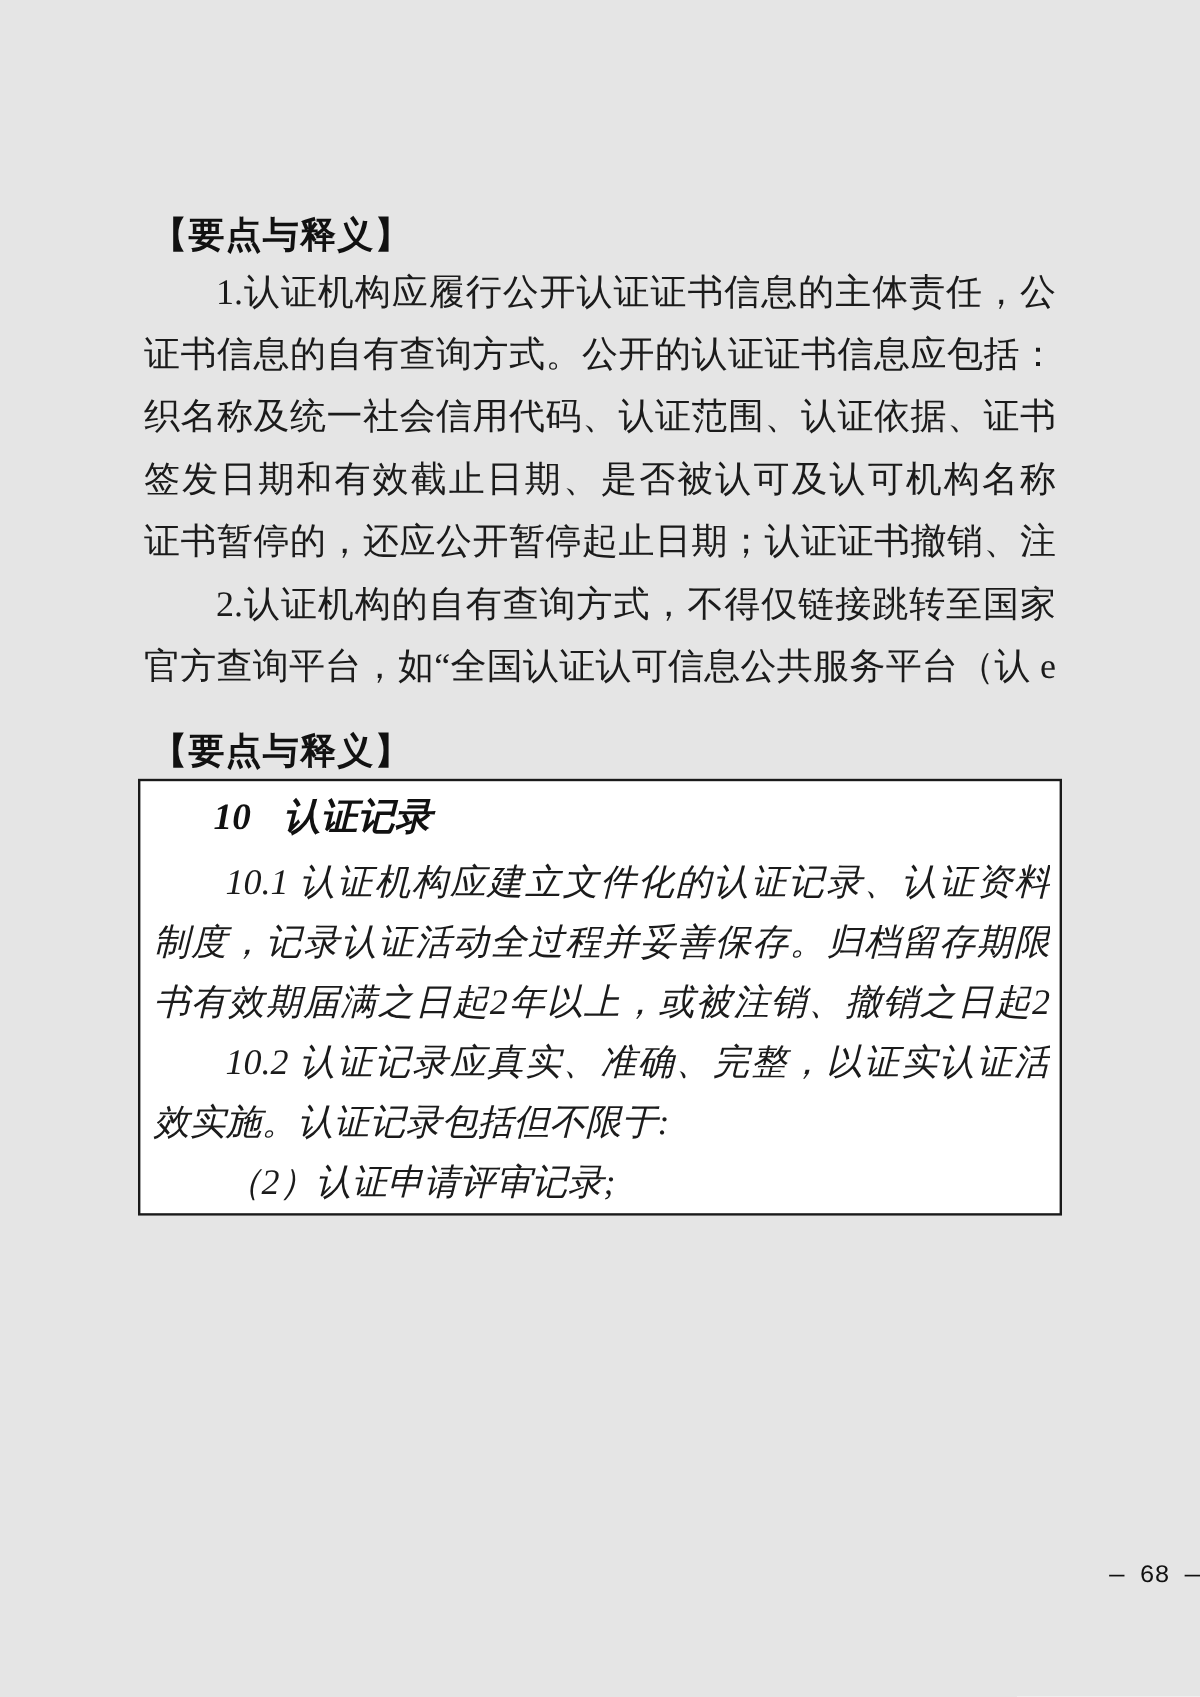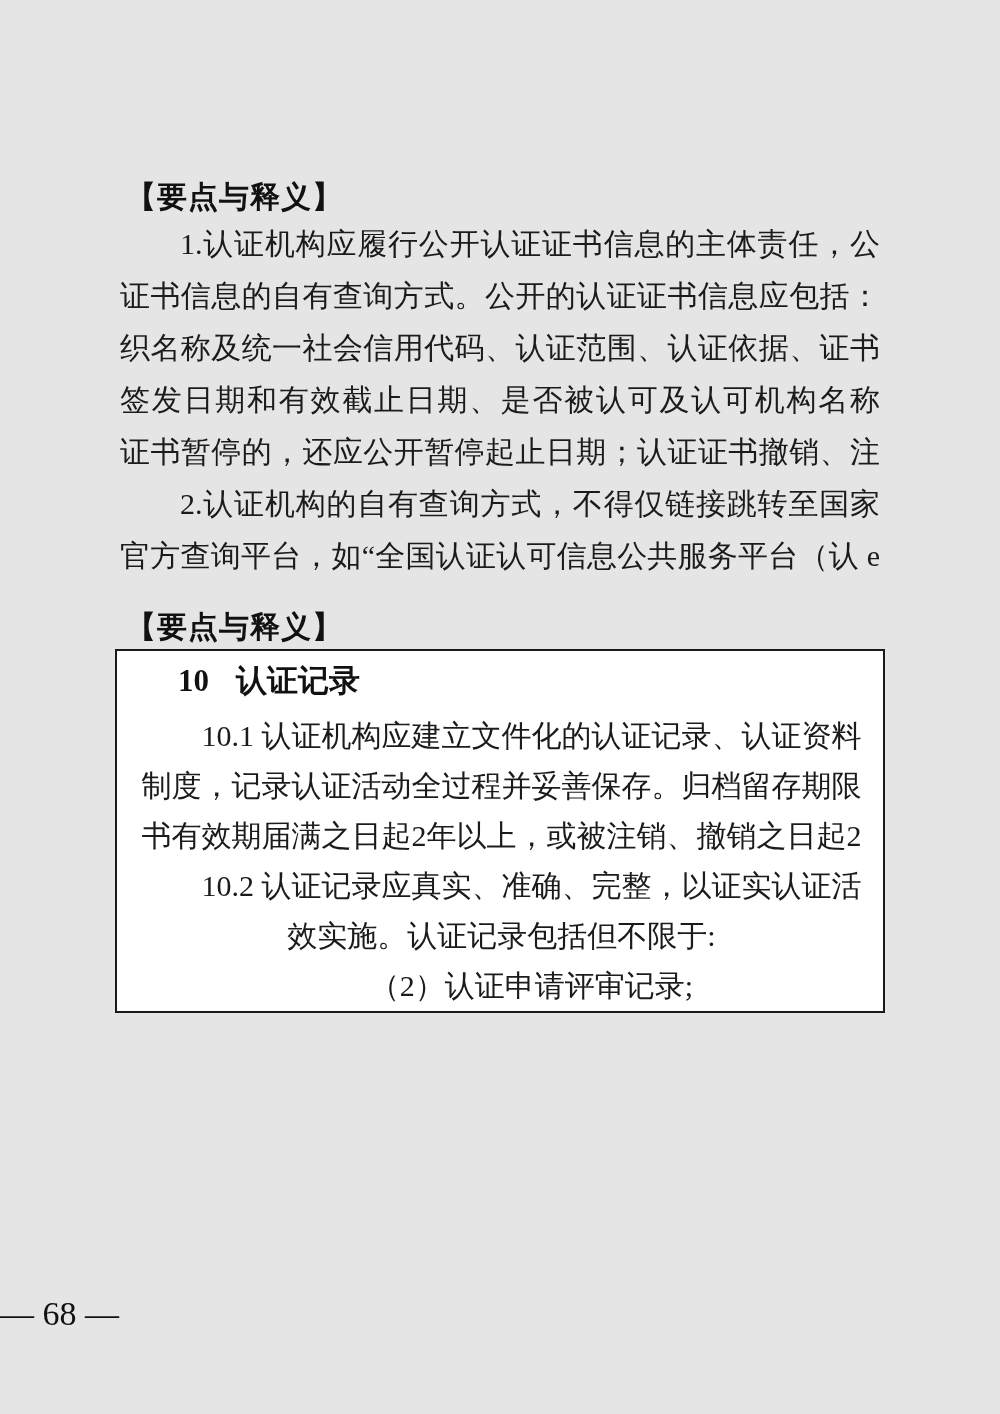--- a/index.html
+++ b/index.html
@@ -42,47 +42,48 @@
     height: 52px;
   }
   .ind { padding-left: 60px; }
   .clause-box {
     box-sizing: border-box;
     width: 770px;
     margin-left: -5px;
     border: 2px solid #1a1a1a;
     padding: 10px 8px 0 11px;
     background: #ffffff;
+    font-style: italic;
   }
   .clause-heading {
     font-family: "Liberation Sans", "DejaVu Sans", sans-serif;
     font-weight: bold;
     font-size: 31px;
     line-height: 40px;
     margin: 0 0 10px 50px;
     color: #111;
   }
   .clause-heading .num { display: inline-block; margin-right: 27px; font-family: "Liberation Serif","DejaVu Serif",serif; font-weight: bold; }
   .boxline {
     font-size: 30px;
     line-height: 50px;
     height: 50px;
     white-space: nowrap;
-    text-align: center;
   }
   .boxline.j { white-space: normal; height: 50px; }
   .footer {
     position: absolute;
     left: 0;
     right: 0;
     top: 1298px;
-    text-align: left;
-    font-size: 34px;
+    text-align: right;
+    font-size: 21px;
     line-height: 32px;
     color: #111;
+    font-family: Liberation Mono, monospace;
   }
 </style>
 </head>
 <body>
 
 <div class="page">
   <div class="content">
 
     <div class="bracket-heading">【要点与释义】</div>
 

